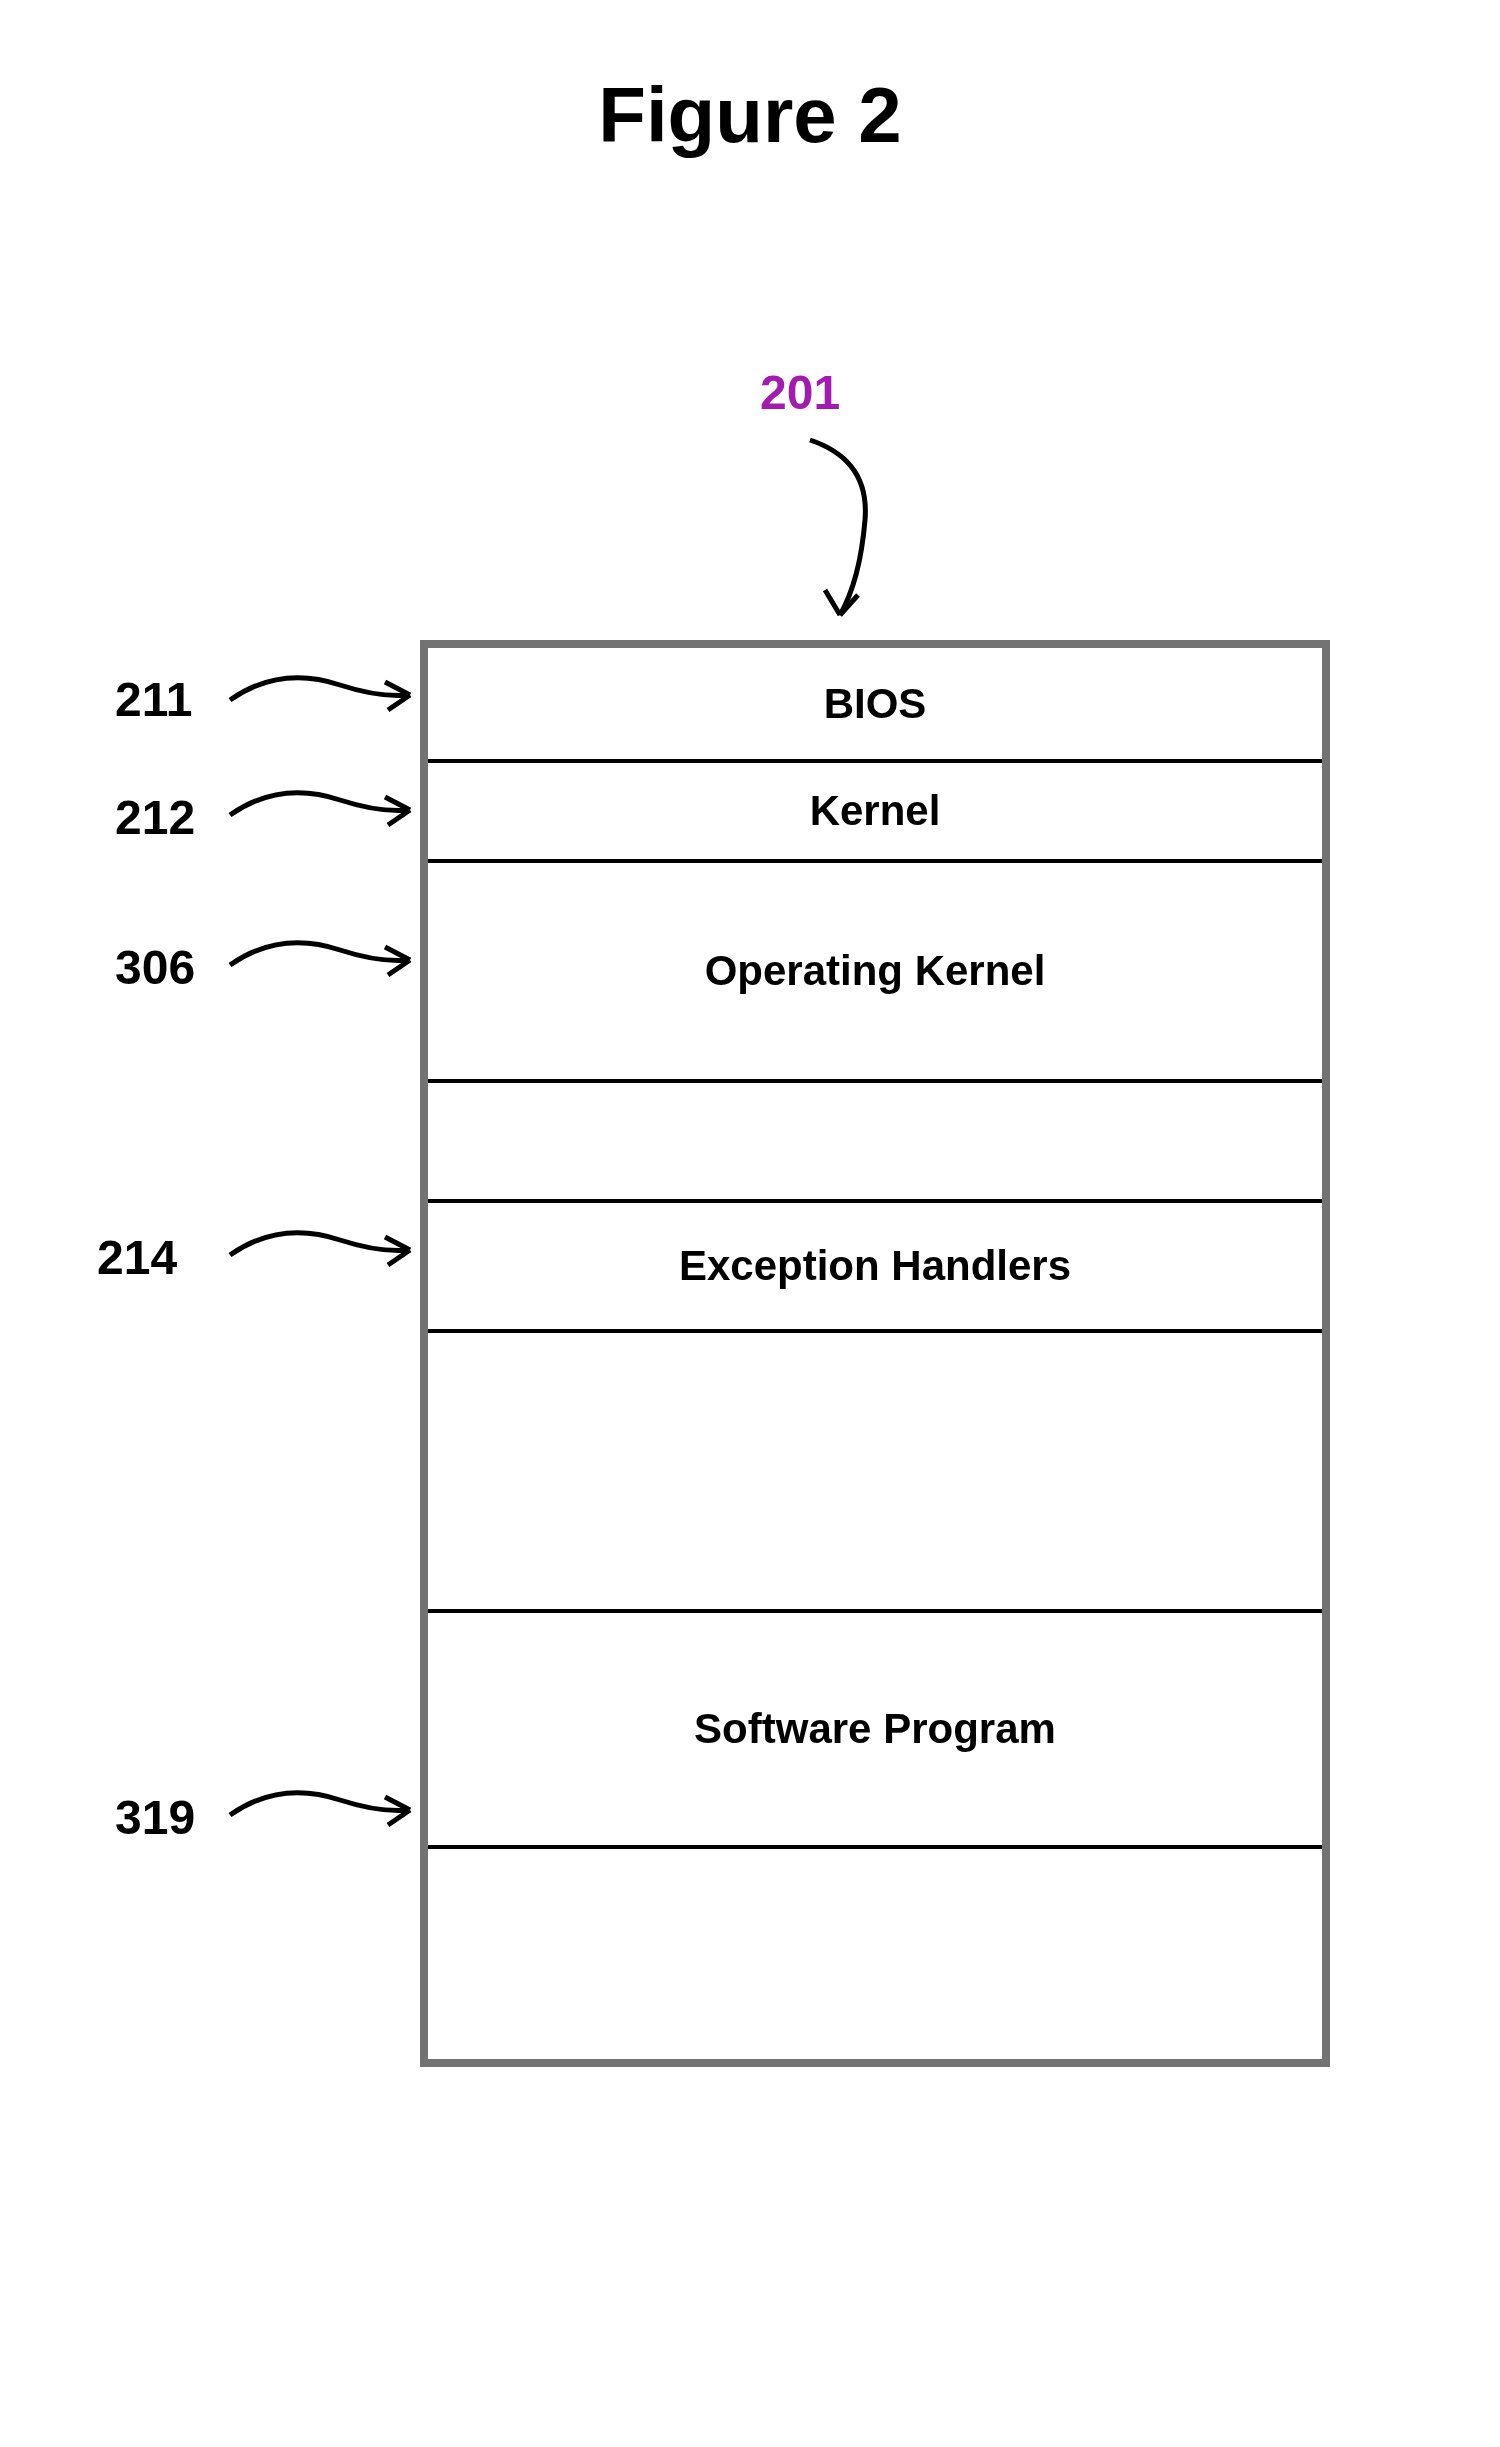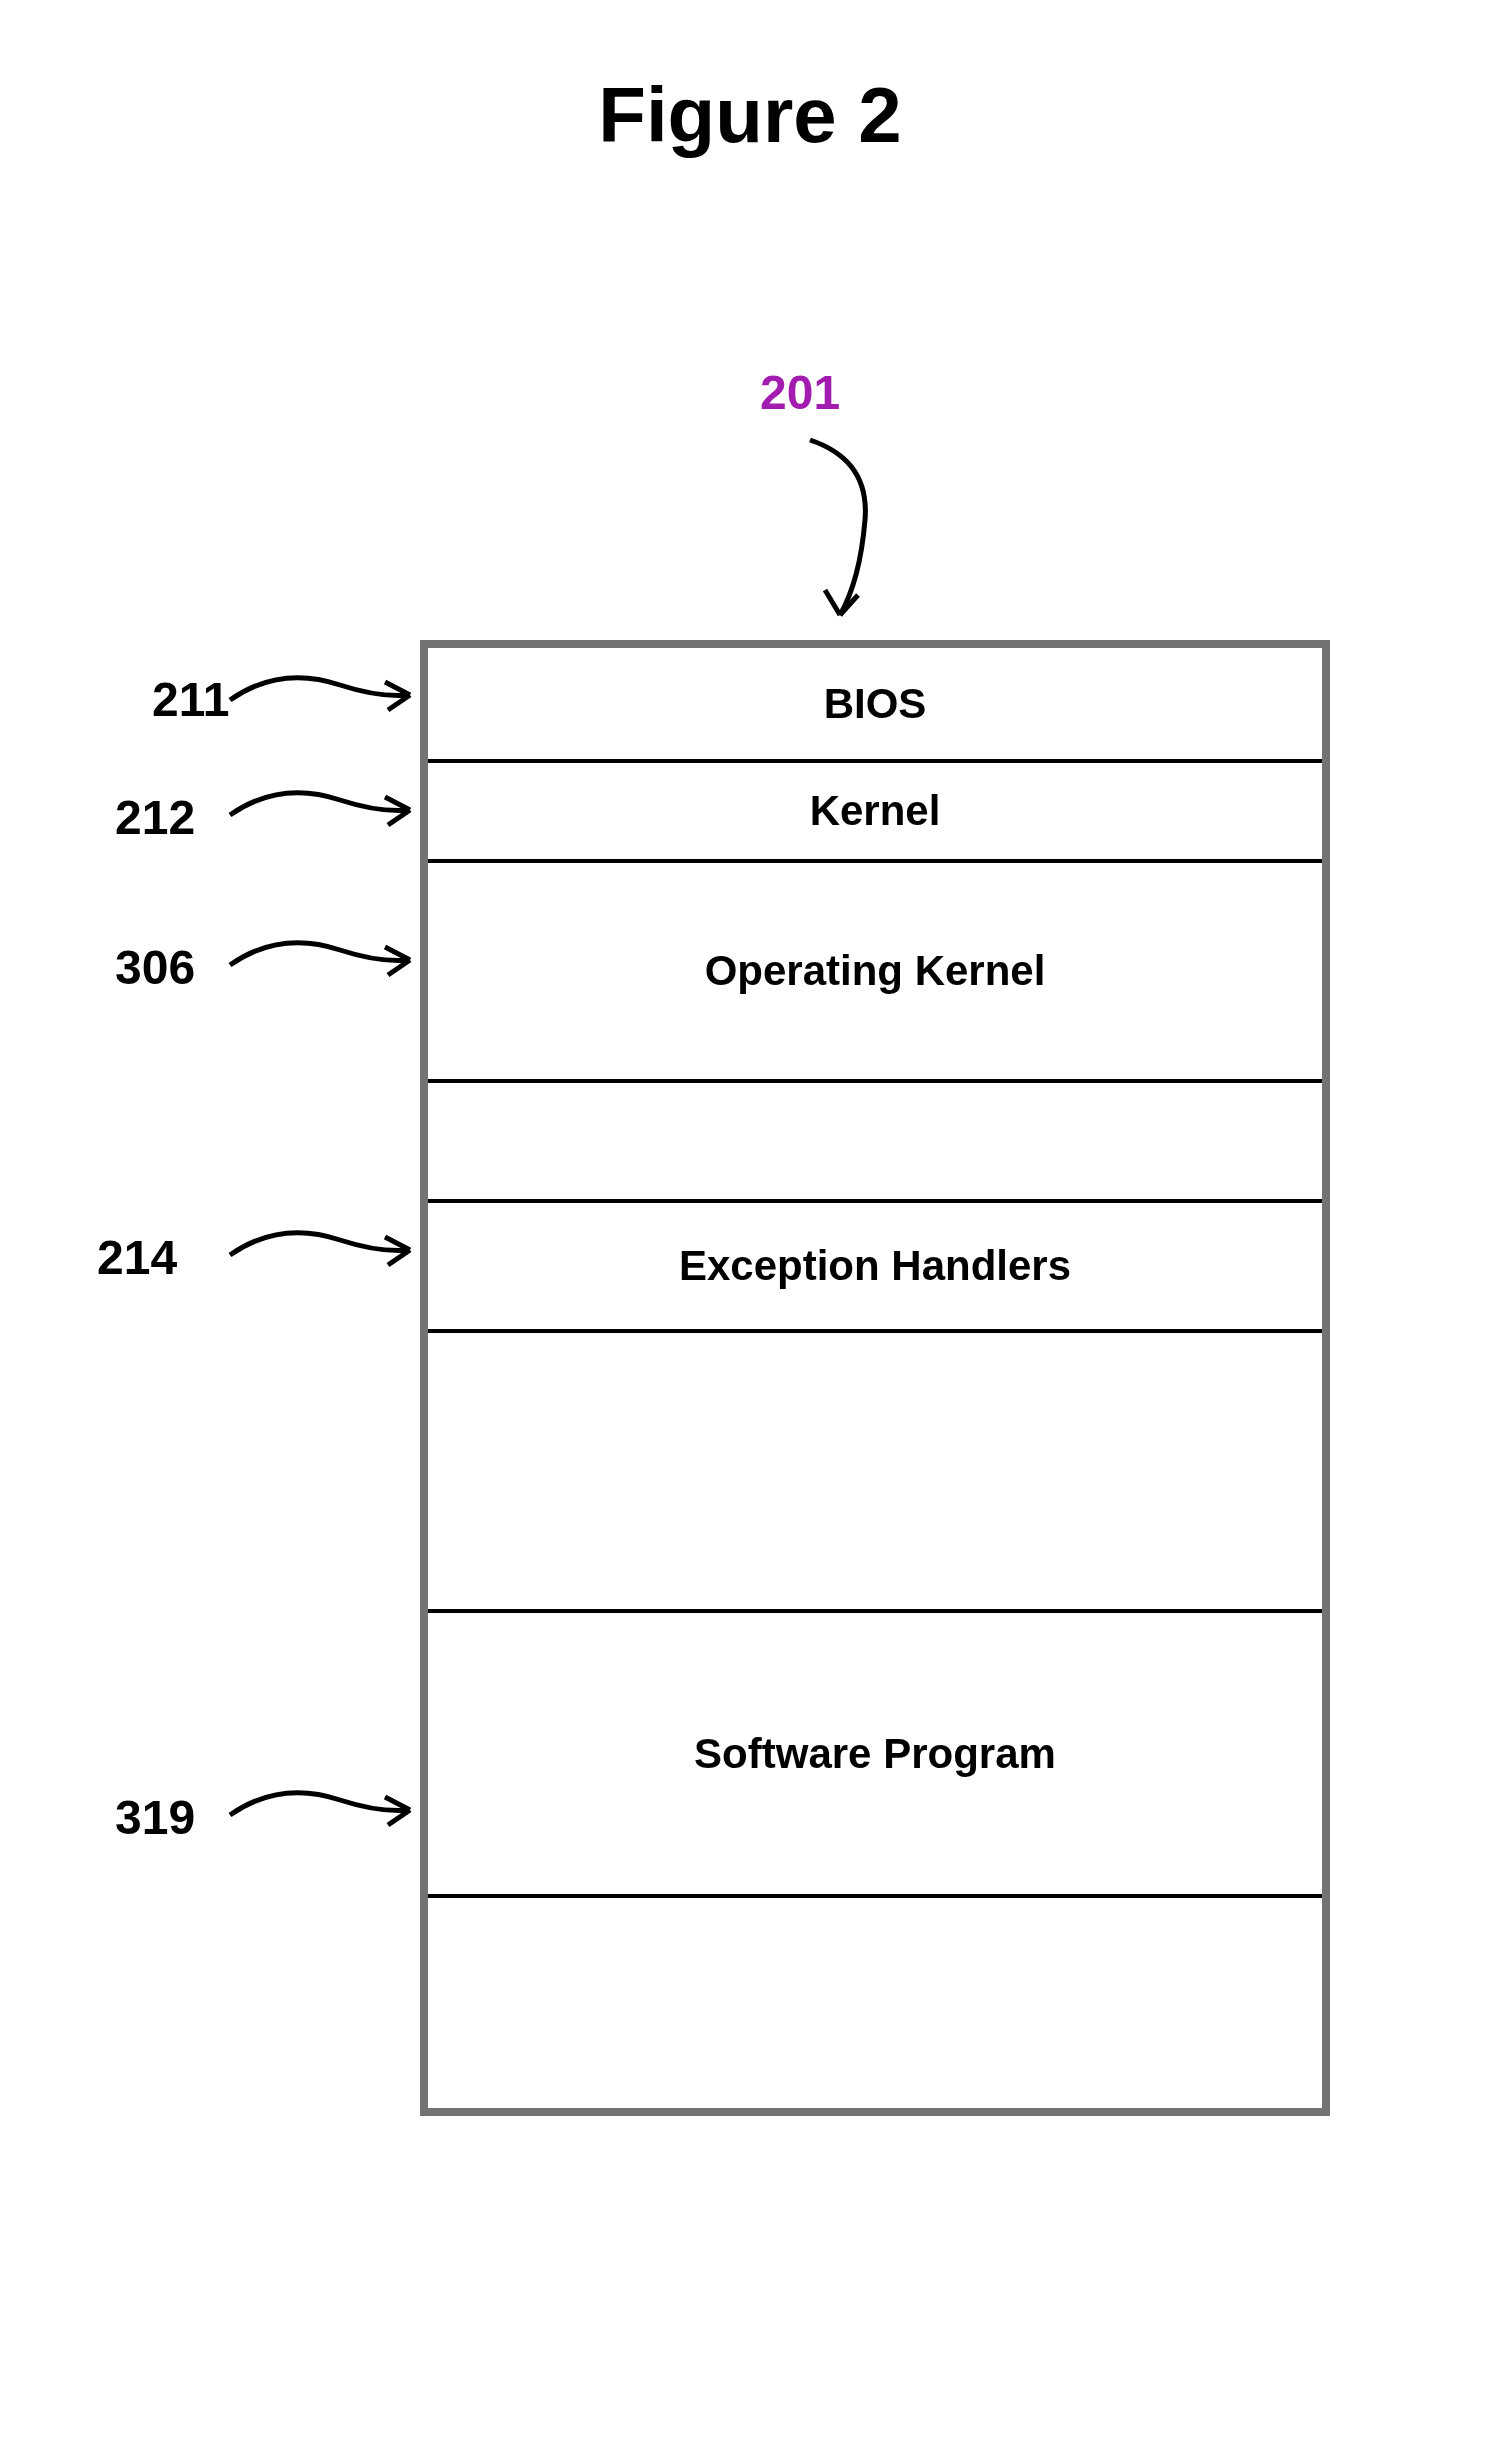--- a/index.html
+++ b/index.html
@@ -49,30 +49,30 @@
     }
     .row:last-child {
       border-bottom: none;
     }
     .row-bios { height: 115px; }
     .row-kernel { height: 100px; }
     .row-os { height: 220px; }
     .row-empty1 { height: 120px; }
     .row-exception { height: 130px; }
     .row-empty2 { height: 280px; }
-    .row-software { height: 285px; }
+    .row-software { height: 236px; }
     .row-empty3 { height: 210px; border-bottom: none; }
     
     .side-label {
       position: absolute;
       font-size: 48px;
       font-weight: bold;
       color: #000;
     }
-    .label-211 { top: 672px; left: 115px; margin-left: 37px; }
+    .label-211 { top: 672px; left: 115px; }
     .label-212 { top: 790px; left: 115px; }
     .label-213 { top: 940px; left: 115px; }
     .label-214 { top: 1230px; left: 97px; }
     .label-215 { top: 1790px; left: 115px; }
     
     .arrow-svg {
       position: absolute;
     }
   </style>
 </head>

